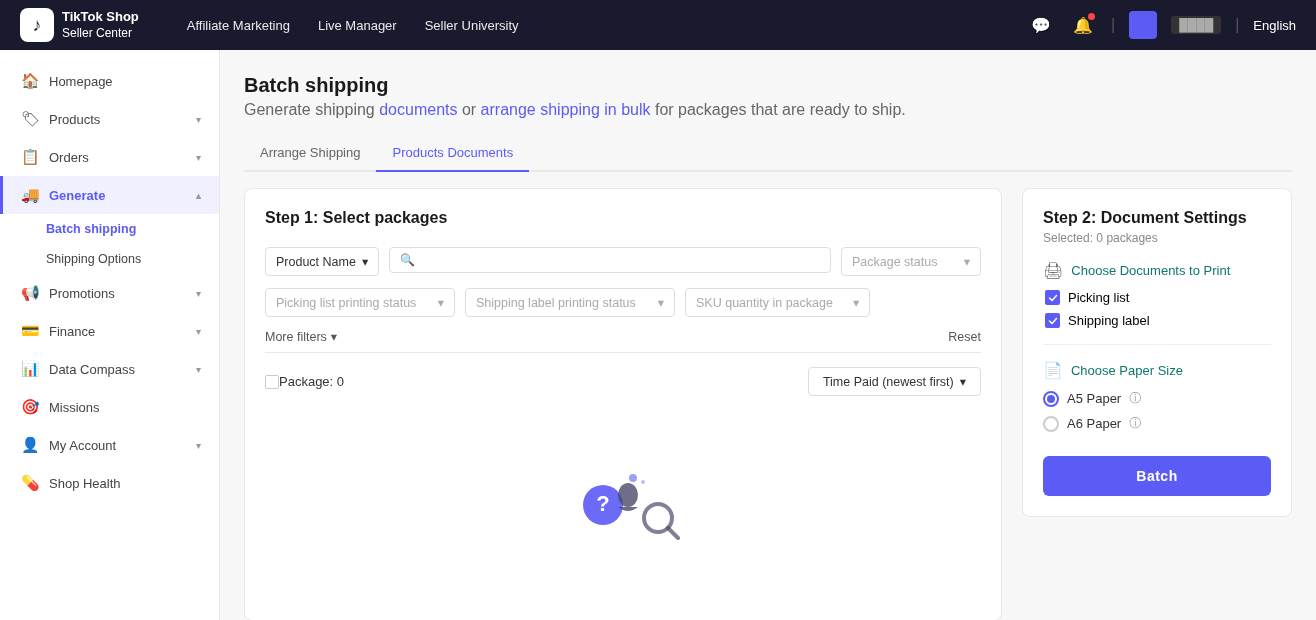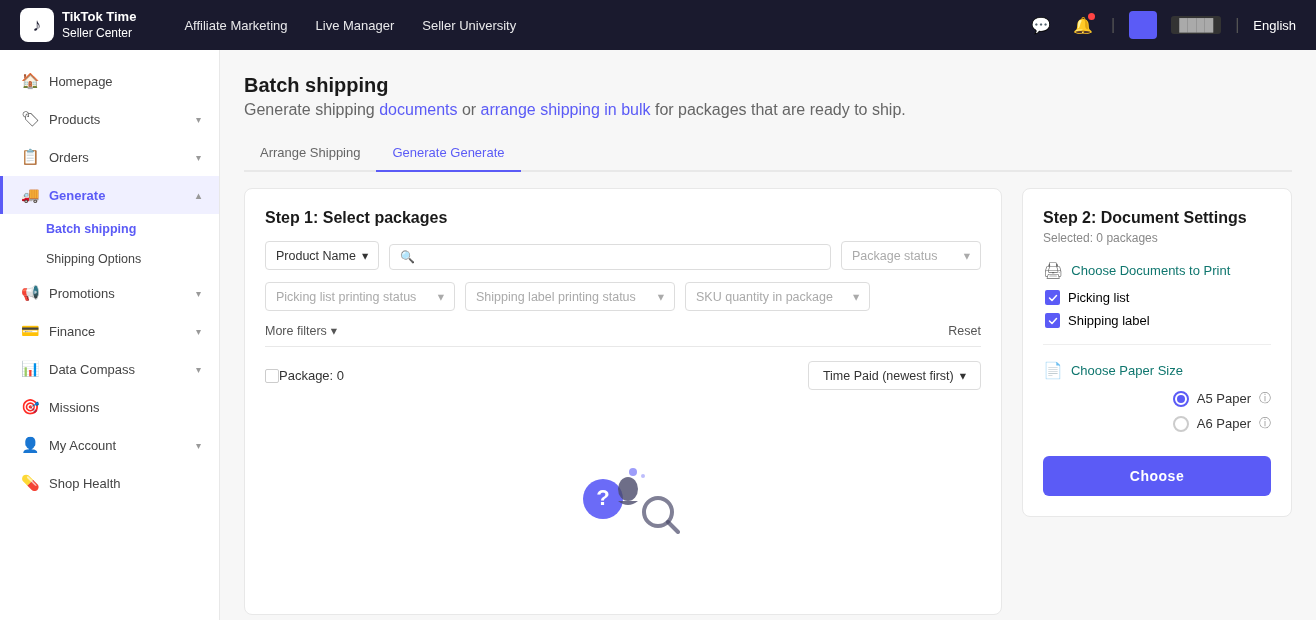--- a/index.html
+++ b/index.html
@@ -92,36 +92,36 @@
 
     
     .card {
       background: #fff;
       border-radius: 8px;
       border: 1px solid #e8e8e8;
       margin-top: 16px;
       padding: 20px;
     }
 
-    .step-title { font-size: 16px; font-weight: 700; color: #1a1a1a; margin-bottom: 14px; }
+    .step-title { font-size: 16px; font-weight: 700; color: #1a1a1a; margin-bottom: 20px; }
 
     
     .delivery-row { display: flex; align-items: center; gap: 12px; margin-bottom: 16px; }
     .delivery-label { font-size: 13px; color: #333; font-weight: 500; }
     .delivery-badge {
       padding: 5px 14px;
       border: 1px solid #ddd;
       border-radius: 4px;
       font-size: 12.5px;
       color: #333;
       cursor: pointer;
     }
 
     
-    .filter-row { display: flex; gap: 10px; margin-bottom: 12px; align-items: flex-end; flex-wrap: wrap; }
+    .filter-row { display: flex; gap: 10px; margin-bottom: 12px; align-items: flex-start; flex-wrap: wrap; }
     .filter-select {
       display: flex; align-items: center; gap: 6px;
       padding: 6px 10px;
       border: 1px solid #ddd;
       border-radius: 4px;
       font-size: 12.5px;
       color: #333;
       cursor: pointer;
       background: #fff;
     }
@@ -208,21 +208,21 @@
       border-radius: 2px;
       display: flex; align-items: center; justify-content: center;
       cursor: pointer; flex-shrink: 0;
     }
     .cb-box svg { width: 10px; height: 10px; }
     .cb-label { font-size: 13px; color: #000000; }
 
     .divider-h { border: none; border-top: 1px solid #eee; margin: 16px 0; }
 
     
-    .radio-row { display: flex; align-items: center; gap: 8px; margin: 8px 0; justify-content: flex-end; }
+    .radio-row { display: flex; align-items: center; gap: 8px; margin: 8px 0; }
     .radio-outer {
       width: 16px; height: 16px; border-radius: 50%;
       border: 2px solid #5B5BF6;
       display: flex; align-items: center; justify-content: center;
       cursor: pointer; flex-shrink: 0;
     }
     .radio-inner { width: 8px; height: 8px; border-radius: 50%; background: #5B5BF6; }
     .radio-empty { width: 16px; height: 16px; border-radius: 50%; border: 2px solid #ccc; cursor: pointer; flex-shrink: 0; }
     .radio-label { font-size: 13px; color: #333; }
     .info-icon { color: #999; font-size: 12px; cursor: pointer; }
@@ -252,21 +252,21 @@
   </style>
 </head>
 <body>
 
 <nav class="topnav">
   <div class="topnav-logo">
     <div class="topnav-logo-icon">
       <span>♪</span>
     </div>
     <div class="topnav-brand">
-      <strong>TikTok Time</strong>
+      <strong>TikTok Shop</strong>
       <span>Seller Center</span>
     </div>
   </div>
 
   <div class="topnav-nav">
     <a href="#">Affiliate Marketing</a>
     <a href="#">Live Manager</a>
     <a href="#">Seller University</a>
   </div>
 
@@ -340,21 +340,21 @@
 
     <div>
       <h1 class="page-title">Batch shipping</h1>
       <p class="page-subtitle">
         Generate shipping <a href="#">documents</a> or <a href="#">arrange shipping in bulk</a> for packages that are ready to ship.
       </p>
     </div>
 
     <div class="tabs">
       <div class="tab">Arrange Shipping</div>
-      <div class="tab active">Generate Generate</div>
+      <div class="tab active">Products Documents</div>
     </div>
 
     <div class="two-col">
 
       <div class="col-main">
         <div class="card">
           <h2 class="step-title">Step 1: Select packages</h2>
 
 
           <div class="filter-row">
@@ -467,19 +467,19 @@
             <span class="radio-label">A5 Paper</span>
             <span class="info-icon">ⓘ</span>
           </div>
 
           <div class="radio-row">
             <div class="radio-empty"></div>
             <span class="radio-label">A6 Paper</span>
             <span class="info-icon">ⓘ</span>
           </div>
 
-          <button class="print-btn">Choose</button>
+          <button class="print-btn">Batch</button>
         </div>
       </div>
 
     </div>
   </main>
 </div>
 
 </body></html>

